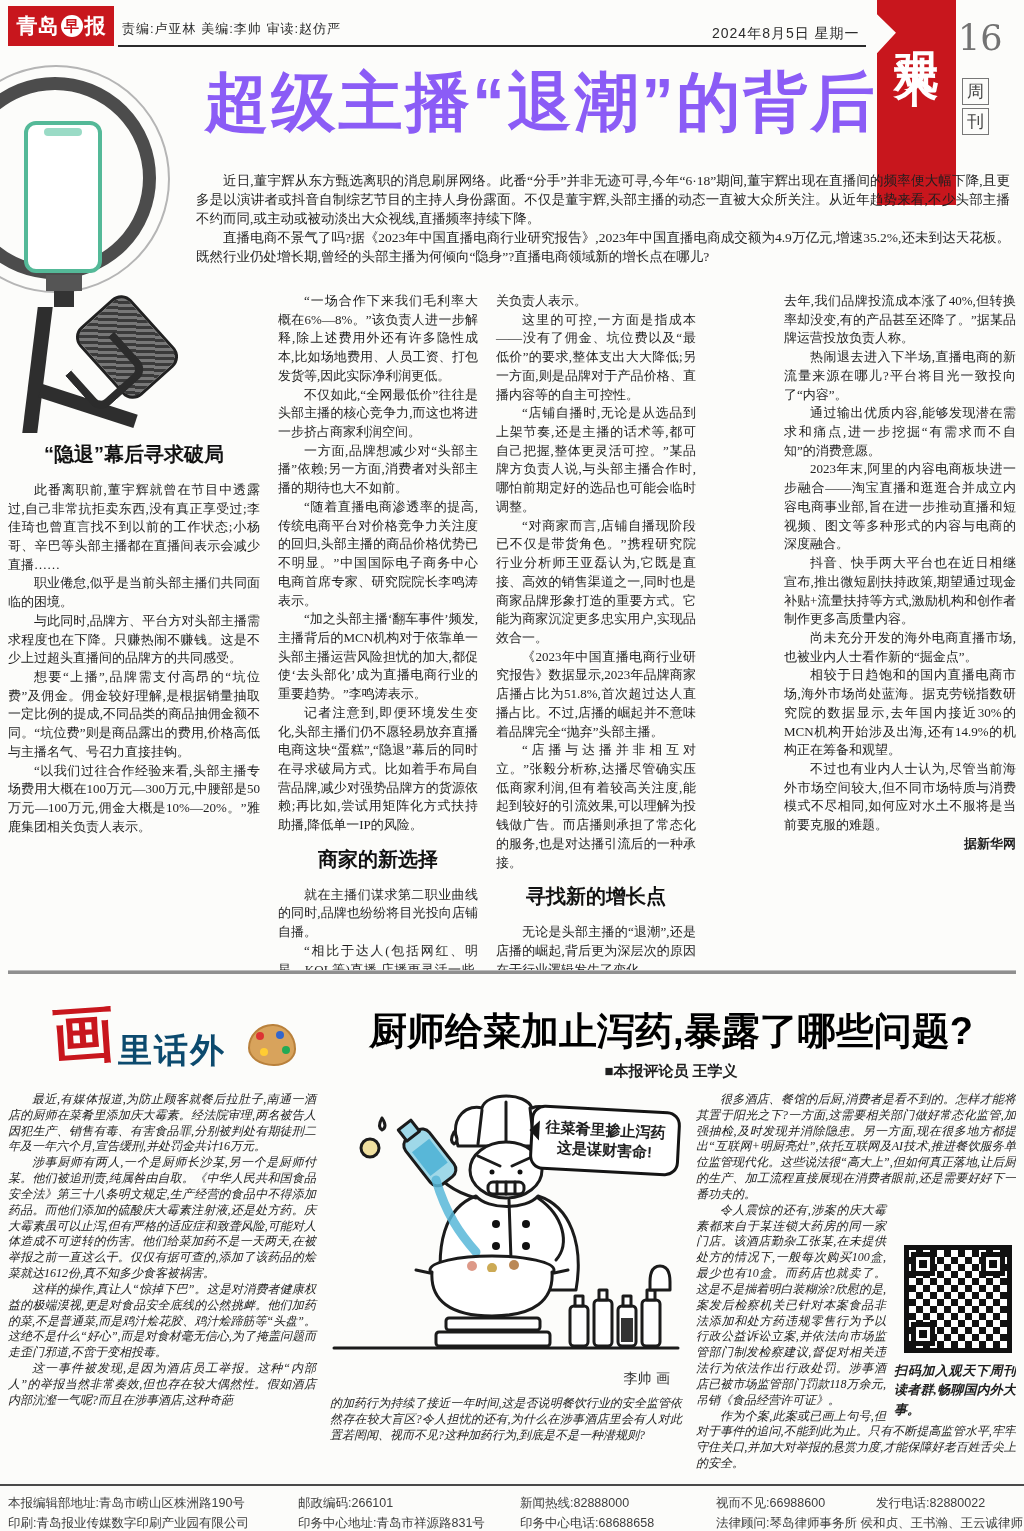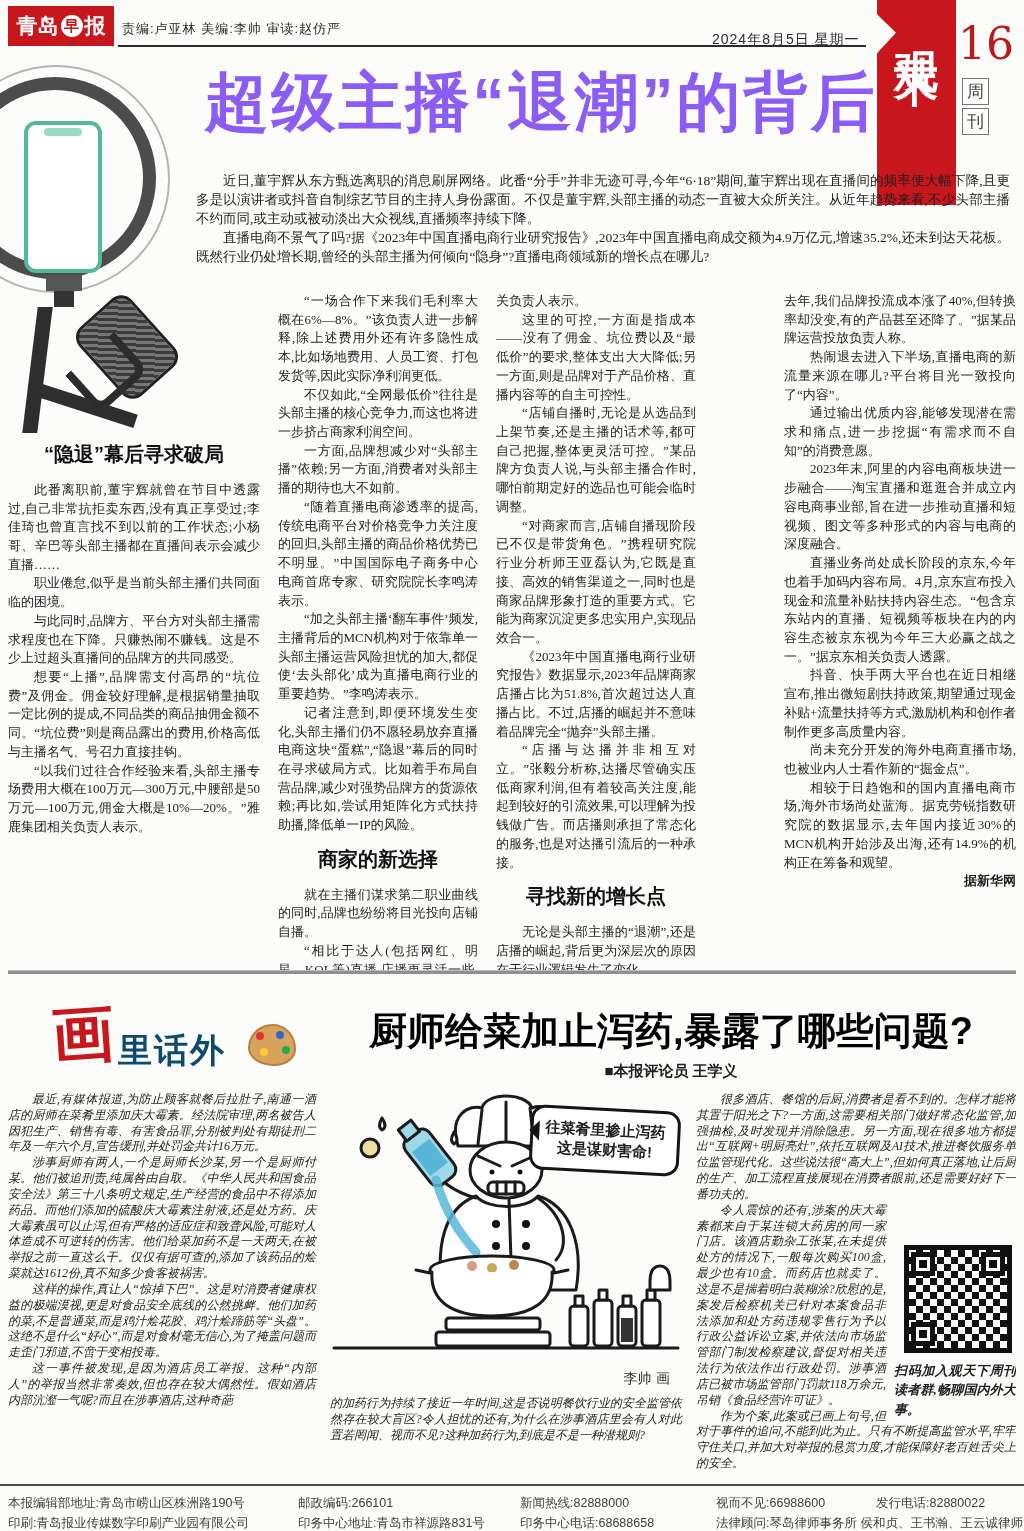--- a/index.html
+++ b/index.html
@@ -9,32 +9,32 @@
           font-family:"Liberation Serif", serif; }
 
   
   .logo { position:absolute; left:8px; top:6px; width:106px; height:40px; background:#c8161d;
           display:flex; align-items:center; justify-content:center; gap:2px;
           font-family:"Liberation Sans",sans-serif; font-weight:900; color:#fff; font-size:21px; }
   .logo .circ { display:inline-flex; width:22px; height:22px; background:#fff; color:#c8161d;
           border-radius:50%; font-size:15px; align-items:center; justify-content:center; }
   .editors { position:absolute; left:122px; top:20px; font-family:"Liberation Sans",sans-serif;
           font-size:13px; color:#2b2b2b; letter-spacing:1px; }
-  .dateline { position:absolute; left:712px; top:31px; font-family:"Liberation Sans",sans-serif;
+  .dateline { position:absolute; left:712px; top:25px; font-family:"Liberation Sans",sans-serif;
           font-size:14px; color:#2b2b2b; letter-spacing:1px; }
   .head-rule { position:absolute; left:118px; top:45px; width:748px; height:2px; background:#2b2b2b; }
 
   
   .banner { position:absolute; left:877px; top:0; width:79px; height:205px; background:#c8161d;
             clip-path:polygon(0 0,100% 0,100% 100%,0 100%,0 26%,24% 16%,0 7%);
             display:flex; justify-content:center; }
   .banner-title { writing-mode:vertical-rl; font-family:"Liberation Sans",sans-serif;
             font-weight:900; font-size:44px; color:#fff; letter-spacing:9px; margin-top:16px; line-height:1; }
   .issue-no { position:absolute; left:958px; top:18px; font-family:"DejaVu Serif",serif;
-            font-size:44px; color:#b91c1c; }
+            font-size:35px; color:#737373; }
   .issue-label { position:absolute; left:962px; top:78px; display:flex; flex-direction:column; gap:3px; }
   .issue-label .box { width:27px; height:27px; border:1px solid #777; color:#444; font-size:17px;
             display:flex; align-items:center; justify-content:center; font-family:"Liberation Serif",serif; }
 
   
   .illustration { position:absolute; left:0; top:55px; width:190px; height:378px; overflow:hidden; }
   .ring-outer { position:absolute; left:-58px; top:10px; width:228px; height:228px;
             border:2px solid #b5b5b5; border-radius:50%; }
   .ring { position:absolute; left:-46px; top:22px; width:202px; height:202px;
             border:13px solid #4c4c4c; border-radius:50%; }
@@ -215,24 +215,24 @@
       <div>
           <p>无论是头部主播的“退潮”,还是店播的崛起,背后更为深层次的原因在于行业逻辑发生了变化。</p>
         </div>
     </div>
     <div class="col4">
       <p class="cont">去年,我们品牌投流成本涨了40%,但转换率却没变,有的产品甚至还降了。”据某品牌运营投放负责人称。</p>
       <div>
           <p>热闹退去进入下半场,直播电商的新流量来源在哪儿?平台将目光一致投向了“内容”。</p>
           <p>通过输出优质内容,能够发现潜在需求和痛点,进一步挖掘“有需求而不自知”的消费意愿。</p>
           <p>2023年末,阿里的内容电商板块进一步融合——淘宝直播和逛逛合并成立内容电商事业部,旨在进一步推动直播和短视频、图文等多种形式的内容与电商的深度融合。</p>
-          <p>直播业务尚处成长阶段的京东,今年也着手加码内容布局。4月,京东宣布投入现金和流量补贴扶持内容生态。“包含京东站内的直播、短视频等板块在内的内容生态被京东视为今年三大必赢之战之一。”据京东相关负责人透露。</p>
           <p>抖音、快手两大平台也在近日相继宣布,推出微短剧扶持政策,期望通过现金补贴+流量扶持等方式,激励机构和创作者制作更多高质量内容。</p>
           <p>尚未充分开发的海外电商直播市场,也被业内人士看作新的“掘金点”。</p>
           <p>相较于日趋饱和的国内直播电商市场,海外市场尚处蓝海。据克劳锐指数研究院的数据显示,去年国内接近30%的MCN机构开始涉及出海,还有14.9%的机构正在筹备和观望。</p>
+          <p>不过也有业内人士认为,尽管当前海外市场空间较大,但不同市场特质与消费模式不尽相同,如何应对水土不服将是当前要克服的难题。</p>
         </div>
       <p class="source">据新华网</p>
     </div>
   </section>
 
   <div class="divider"></div>
 
   <div class="cm-logo">
     <span class="hua">画</span>
     <span class="rest">里话外</span>

